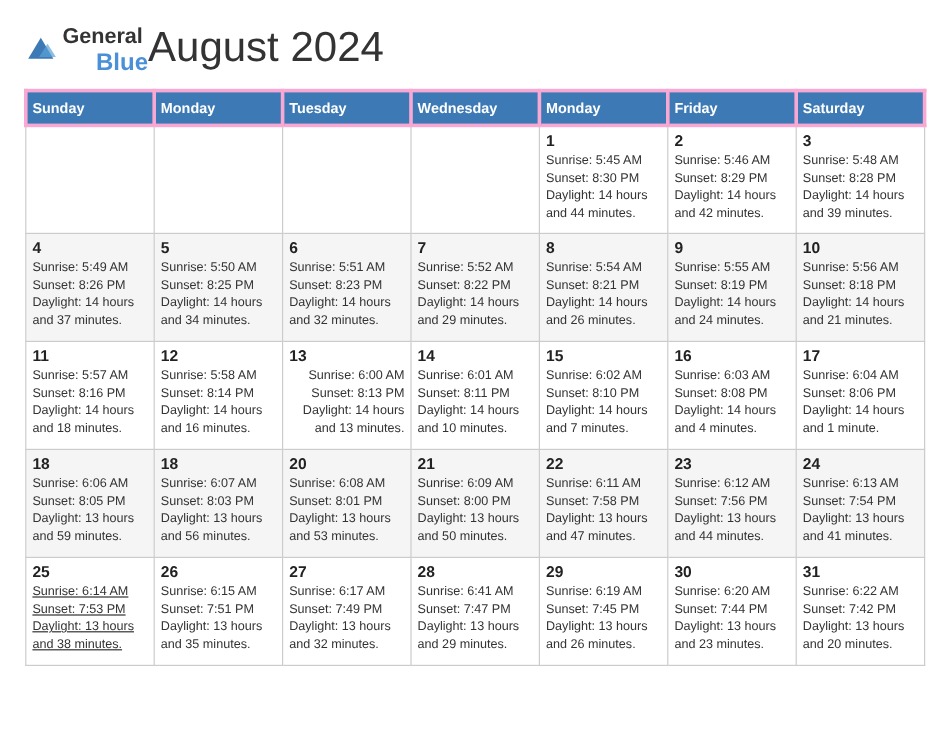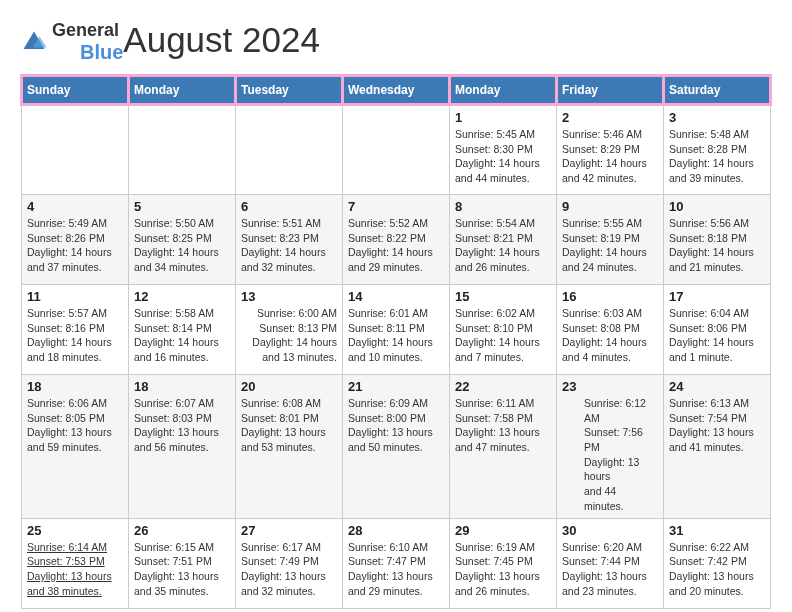--- a/index.html
+++ b/index.html
@@ -279,21 +279,21 @@
         </td>
         <td>
           <div class="day-number">22</div>
           <div class="day-info" style="white-space: pre-line;">Sunrise: 6:11 AM
 Sunset: 7:58 PM
 Daylight: 13 hours
 and 47 minutes.</div>
         </td>
         <td>
           <div class="day-number">23</div>
-          <div class="day-info" style="white-space: pre-line; margin-left: 22px;">Sunrise: 6:12 AM
+          <div class="day-info" style="white-space: pre-line;">Sunrise: 6:12 AM
 Sunset: 7:56 PM
 Daylight: 13 hours
 and 44 minutes.</div>
         </td>
         <td>
           <div class="day-number">24</div>
           <div class="day-info" style="white-space: pre-line;">Sunrise: 6:13 AM
 Sunset: 7:54 PM
 Daylight: 13 hours
 and 41 minutes.</div>
@@ -316,21 +316,21 @@
         </td>
         <td>
           <div class="day-number">27</div>
           <div class="day-info" style="white-space: pre-line;">Sunrise: 6:17 AM
 Sunset: 7:49 PM
 Daylight: 13 hours
 and 32 minutes.</div>
         </td>
         <td>
           <div class="day-number">28</div>
-          <div class="day-info" style="white-space: pre-line;">Sunrise: 6:10 AM
+          <div class="day-info" style="white-space: pre-line;">Sunrise: 6:41 AM
 Sunset: 7:47 PM
 Daylight: 13 hours
 and 29 minutes.</div>
         </td>
         <td>
           <div class="day-number">29</div>
           <div class="day-info" style="white-space: pre-line;">Sunrise: 6:19 AM
 Sunset: 7:45 PM
 Daylight: 13 hours
 and 26 minutes.</div>

